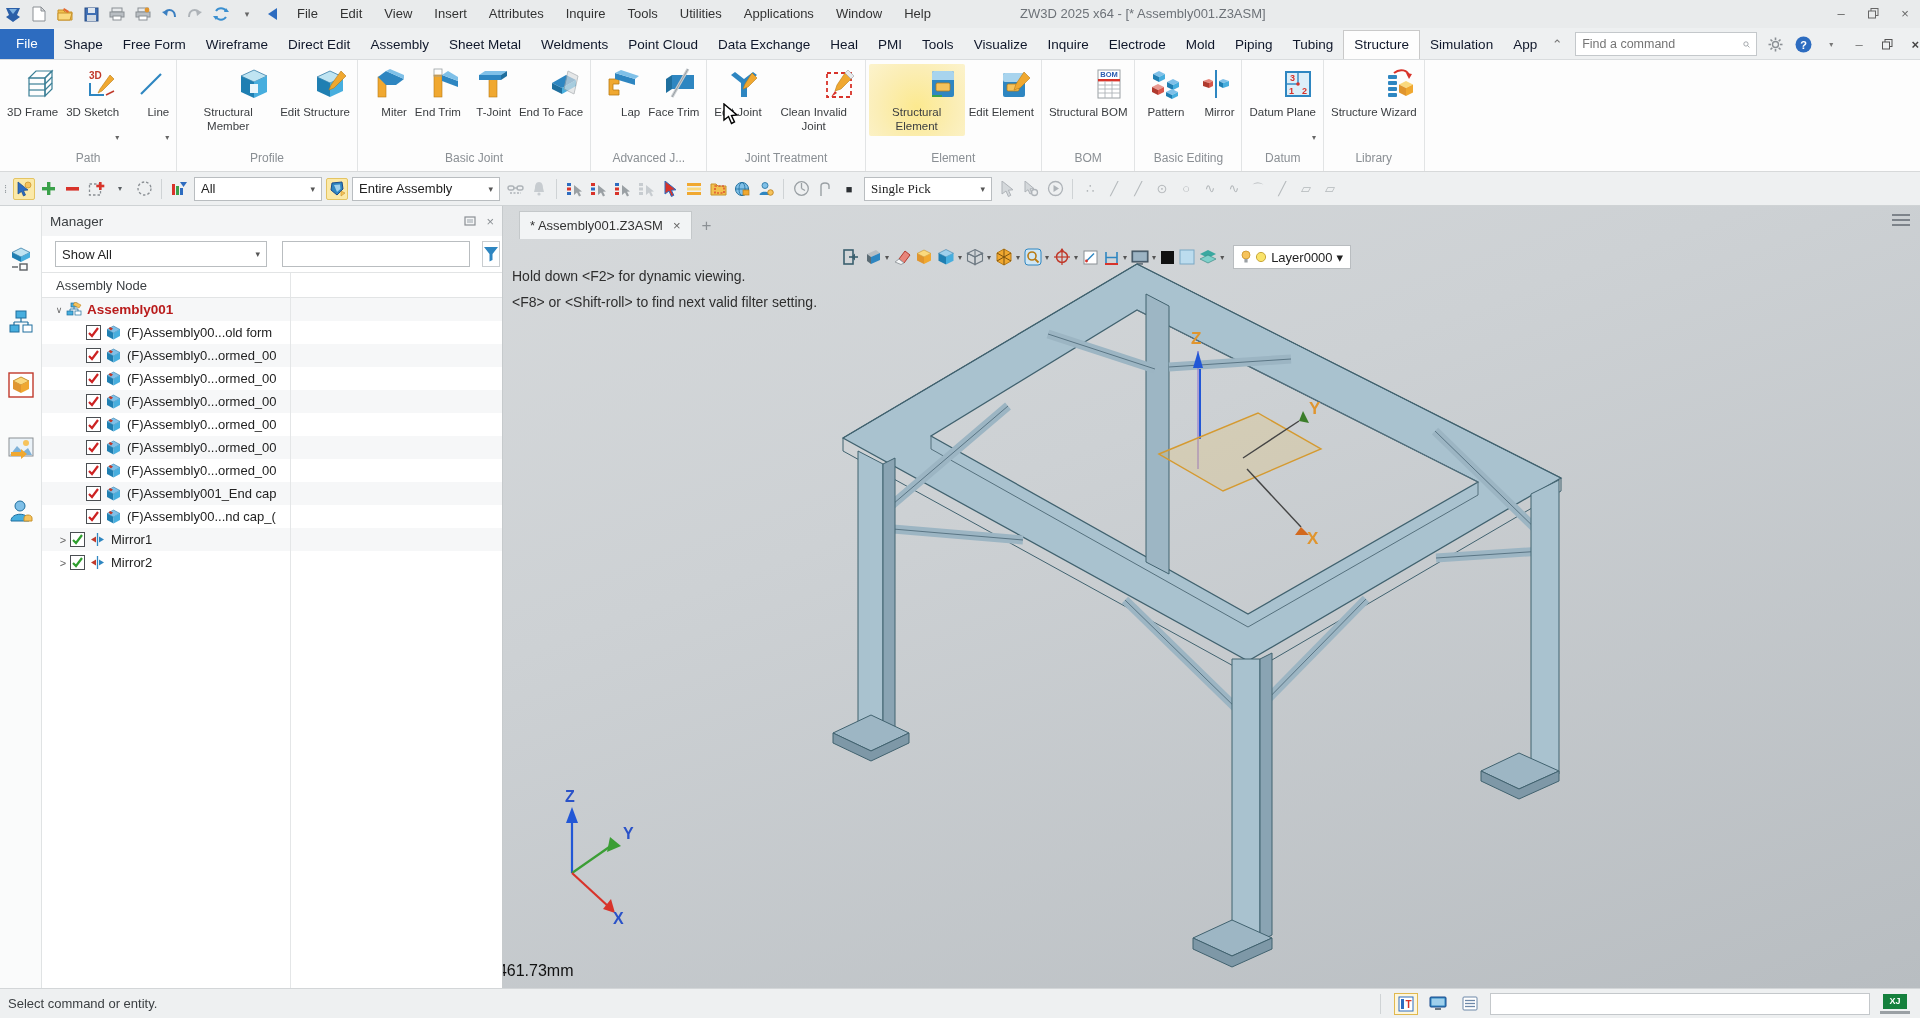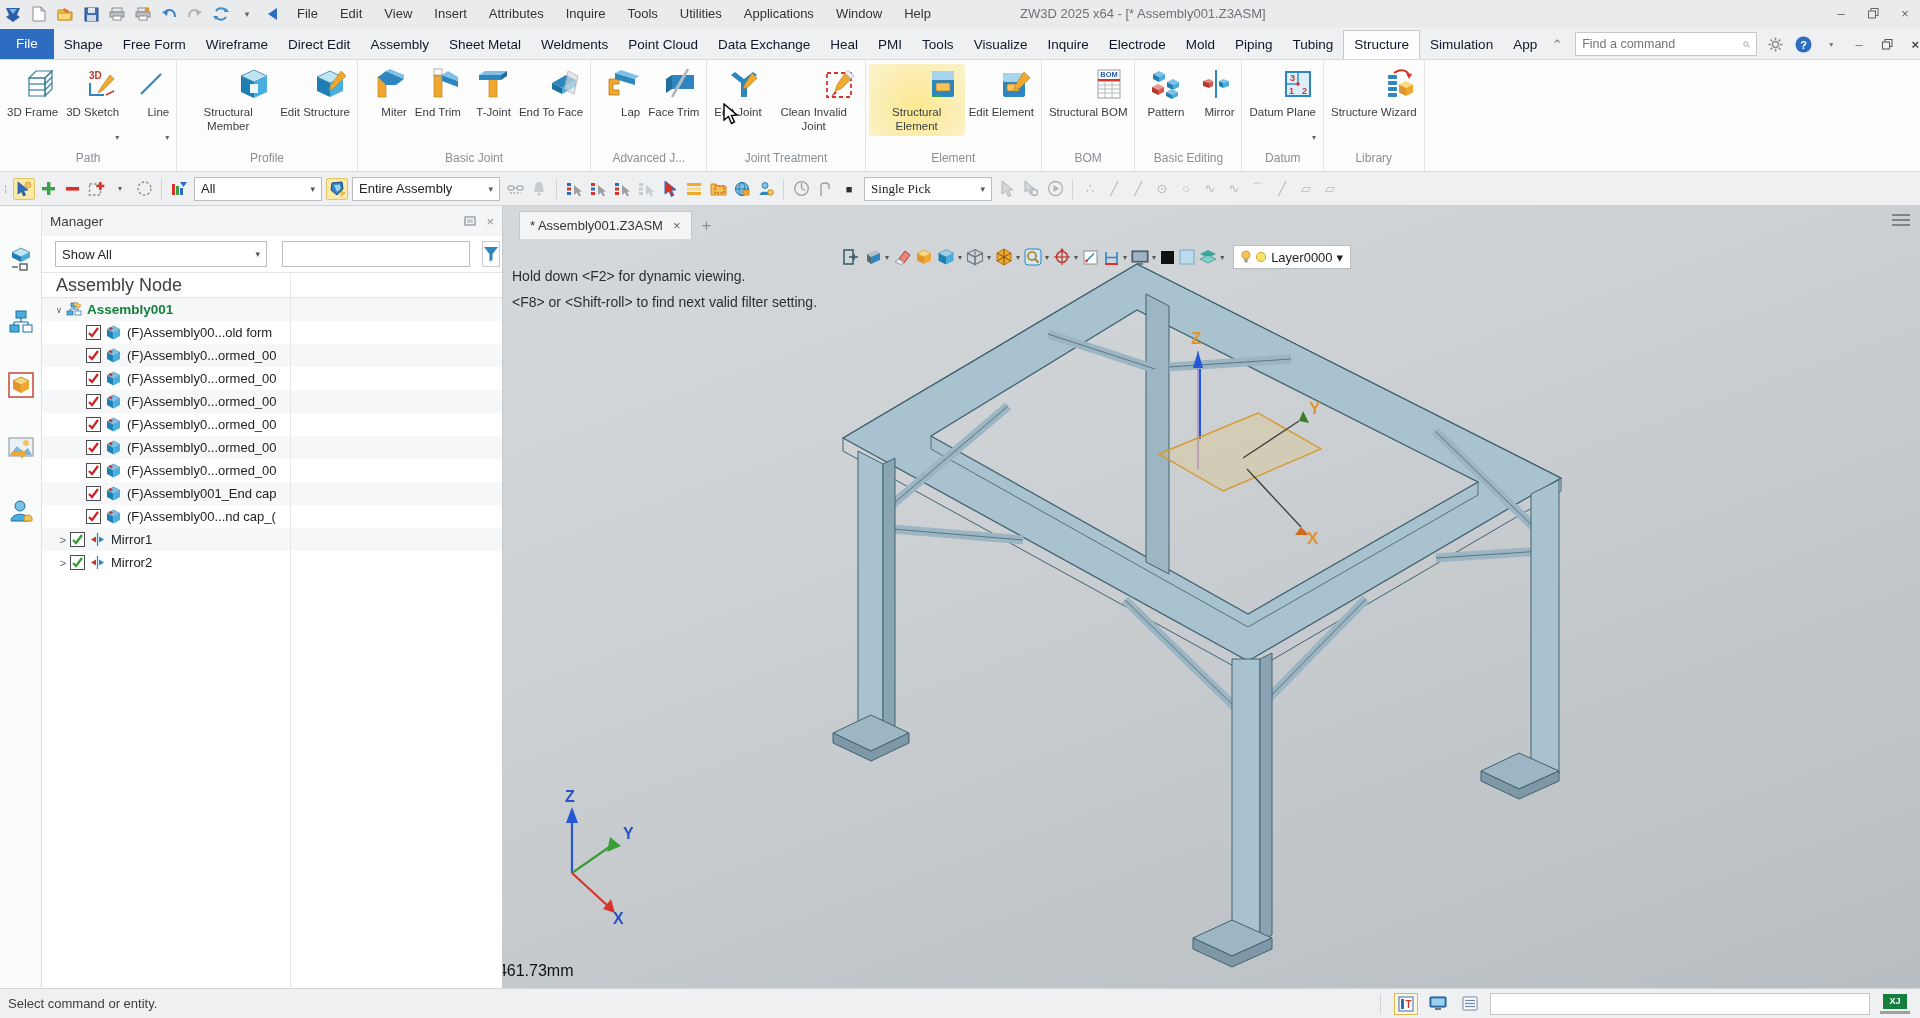--- a/index.html
+++ b/index.html
@@ -55,32 +55,32 @@
   .strip-ic { width:30px; height:30px; display:flex; align-items:center; justify-content:center; }
 
   
   #manager { width:461px; background:#fff; border-right:1px solid #c6cacc; display:flex; flex-direction:column; position:relative; }
   #mgr-title { height:30px; display:flex; align-items:center; padding:0 8px; font-size:13.5px; color:#3c4043; background:#f4f5f6; }
   #mgr-title .mbtns { margin-left:auto; display:flex; gap:10px; color:#888; }
   #mgr-filter { height:36px; display:flex; align-items:center; padding:0 8px 0 10px; gap:12px; }
   #mgr-filter .combo { flex:0 0 212px; height:26px; }
   #mgr-search { flex:1; height:26px; border:1px solid #b9bdc0; background:#fff; font-family:inherit; font-size:13px; padding:0 5px; }
   .mgr-ic { width:28px; height:26px; border:1px solid #c9cdd0; display:flex; align-items:center; justify-content:center; background:#fff; }
-  #mgr-colhdr { height:26px; border-top:1px solid #e2e4e5; border-bottom:1px solid #e2e4e5; display:flex; align-items:center; padding-left:14px; font-size:18px; color:#3c4043; position:relative; }
+  #mgr-colhdr { height:26px; border-top:1px solid #e2e4e5; border-bottom:1px solid #e2e4e5; display:flex; align-items:center; padding-left:14px; font-size:13px; color:#3c4043; position:relative; }
   #tree { flex:1; position:relative; overflow:hidden; }
   .coldiv { position:absolute; left:248px; top:0; bottom:0; width:1px; background:#e4e6e7; }
   .tnode { height:23px; display:flex; align-items:center; font-size:13px; color:#222; white-space:nowrap; }
   .tnode:nth-child(2n+2) { background:#f6f7f8; }
   .tnode .exp { width:14px; text-align:center; color:#666; font-size:9px; margin-left:12px; }
   .tnode.child { padding-left:44px; }
   .tnode.root .exp { margin-left:10px; }
   .cbox { width:15px; height:15px; border:1.6px solid #4a4e52; background:#fff; display:inline-flex; align-items:center; justify-content:center; margin-right:5px; flex:0 0 auto; }
   .cbox svg { width:13px; height:13px; }
   .nico { width:16px; height:15px; margin-right:5px; display:inline-flex; flex:0 0 auto; }
-  .root-label { font-weight:bold; color:#15803d; font-size:13.5px; }
+  .root-label { font-weight:bold; color:#b91c1c; font-size:13.5px; }
 
   
   #viewport { flex:1; position:relative; background:linear-gradient(160deg,#d6d9db 0%,#cdd1d4 35%,#b8bdc1 100%); overflow:hidden; }
   #doc-tabs { position:absolute; left:0; top:0; right:0; height:33px; display:flex; align-items:flex-end; }
   .dtab { margin-left:16px; height:28px; background:#f2f4f5; border:1px solid #c4c8ca; border-bottom:none; display:flex; align-items:center; padding:0 10px; gap:10px; font-size:13px; color:#333; }
   .dtab .dclose { color:#666; font-size:13px; }
   .dplus { width:30px; height:26px; display:flex; align-items:center; justify-content:center; color:#8b9094; font-size:17px; }
   #vp-menu { position:absolute; right:10px; top:8px; width:18px; display:flex; flex-direction:column; gap:3px; }
   #vp-menu span { height:2px; background:#7d838a; }
 

